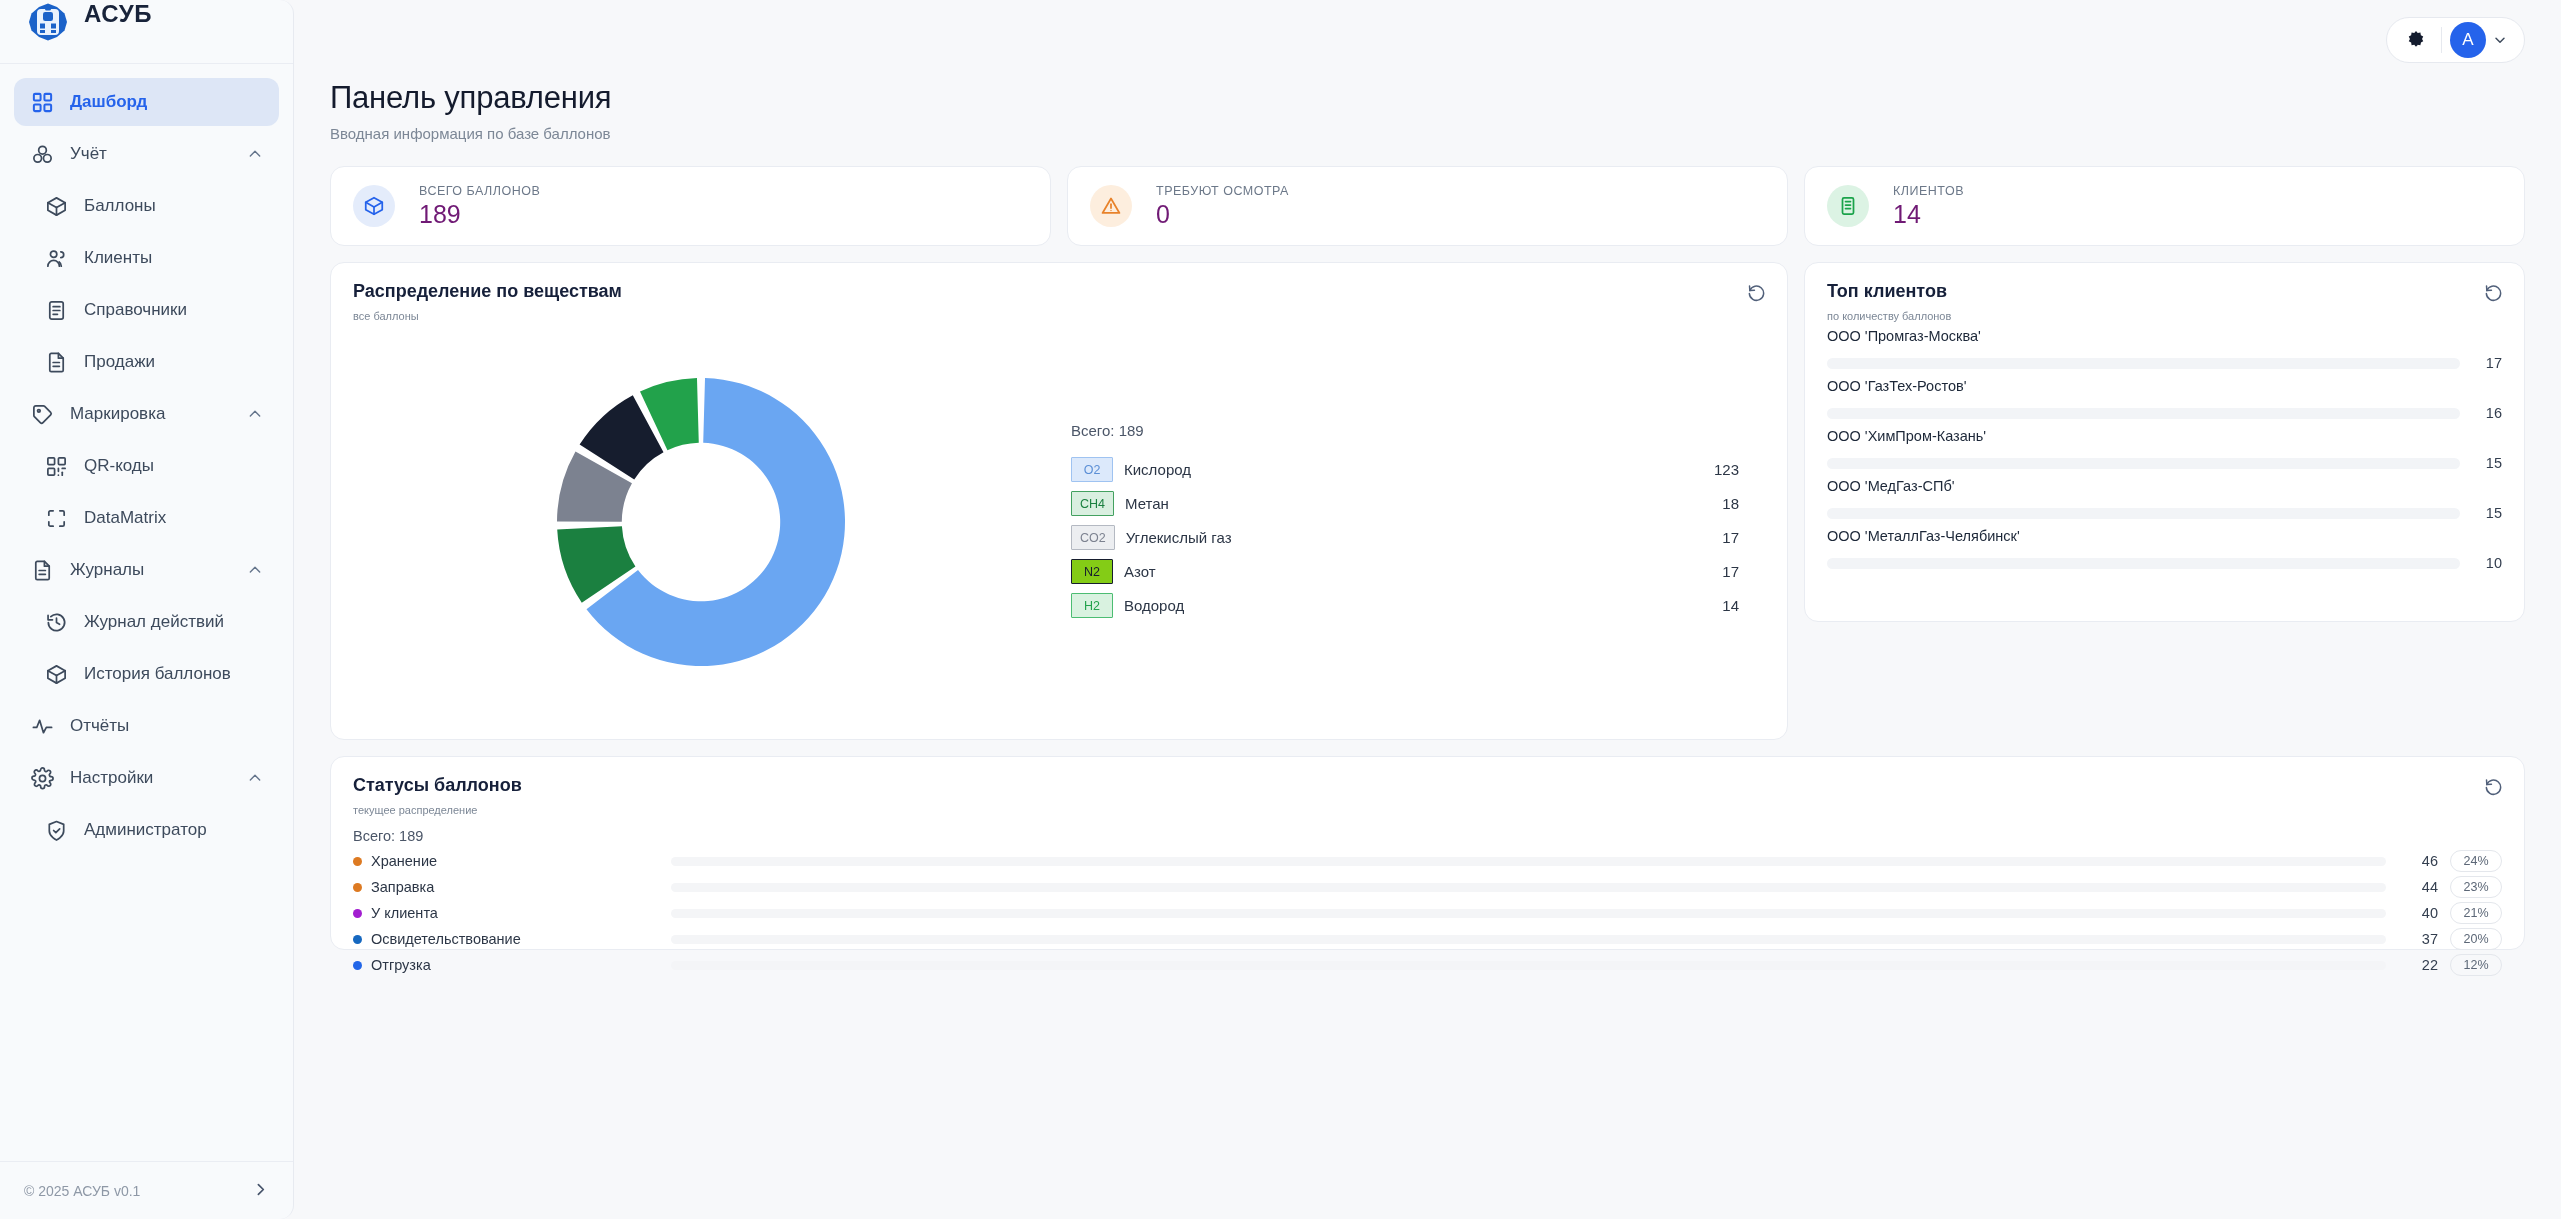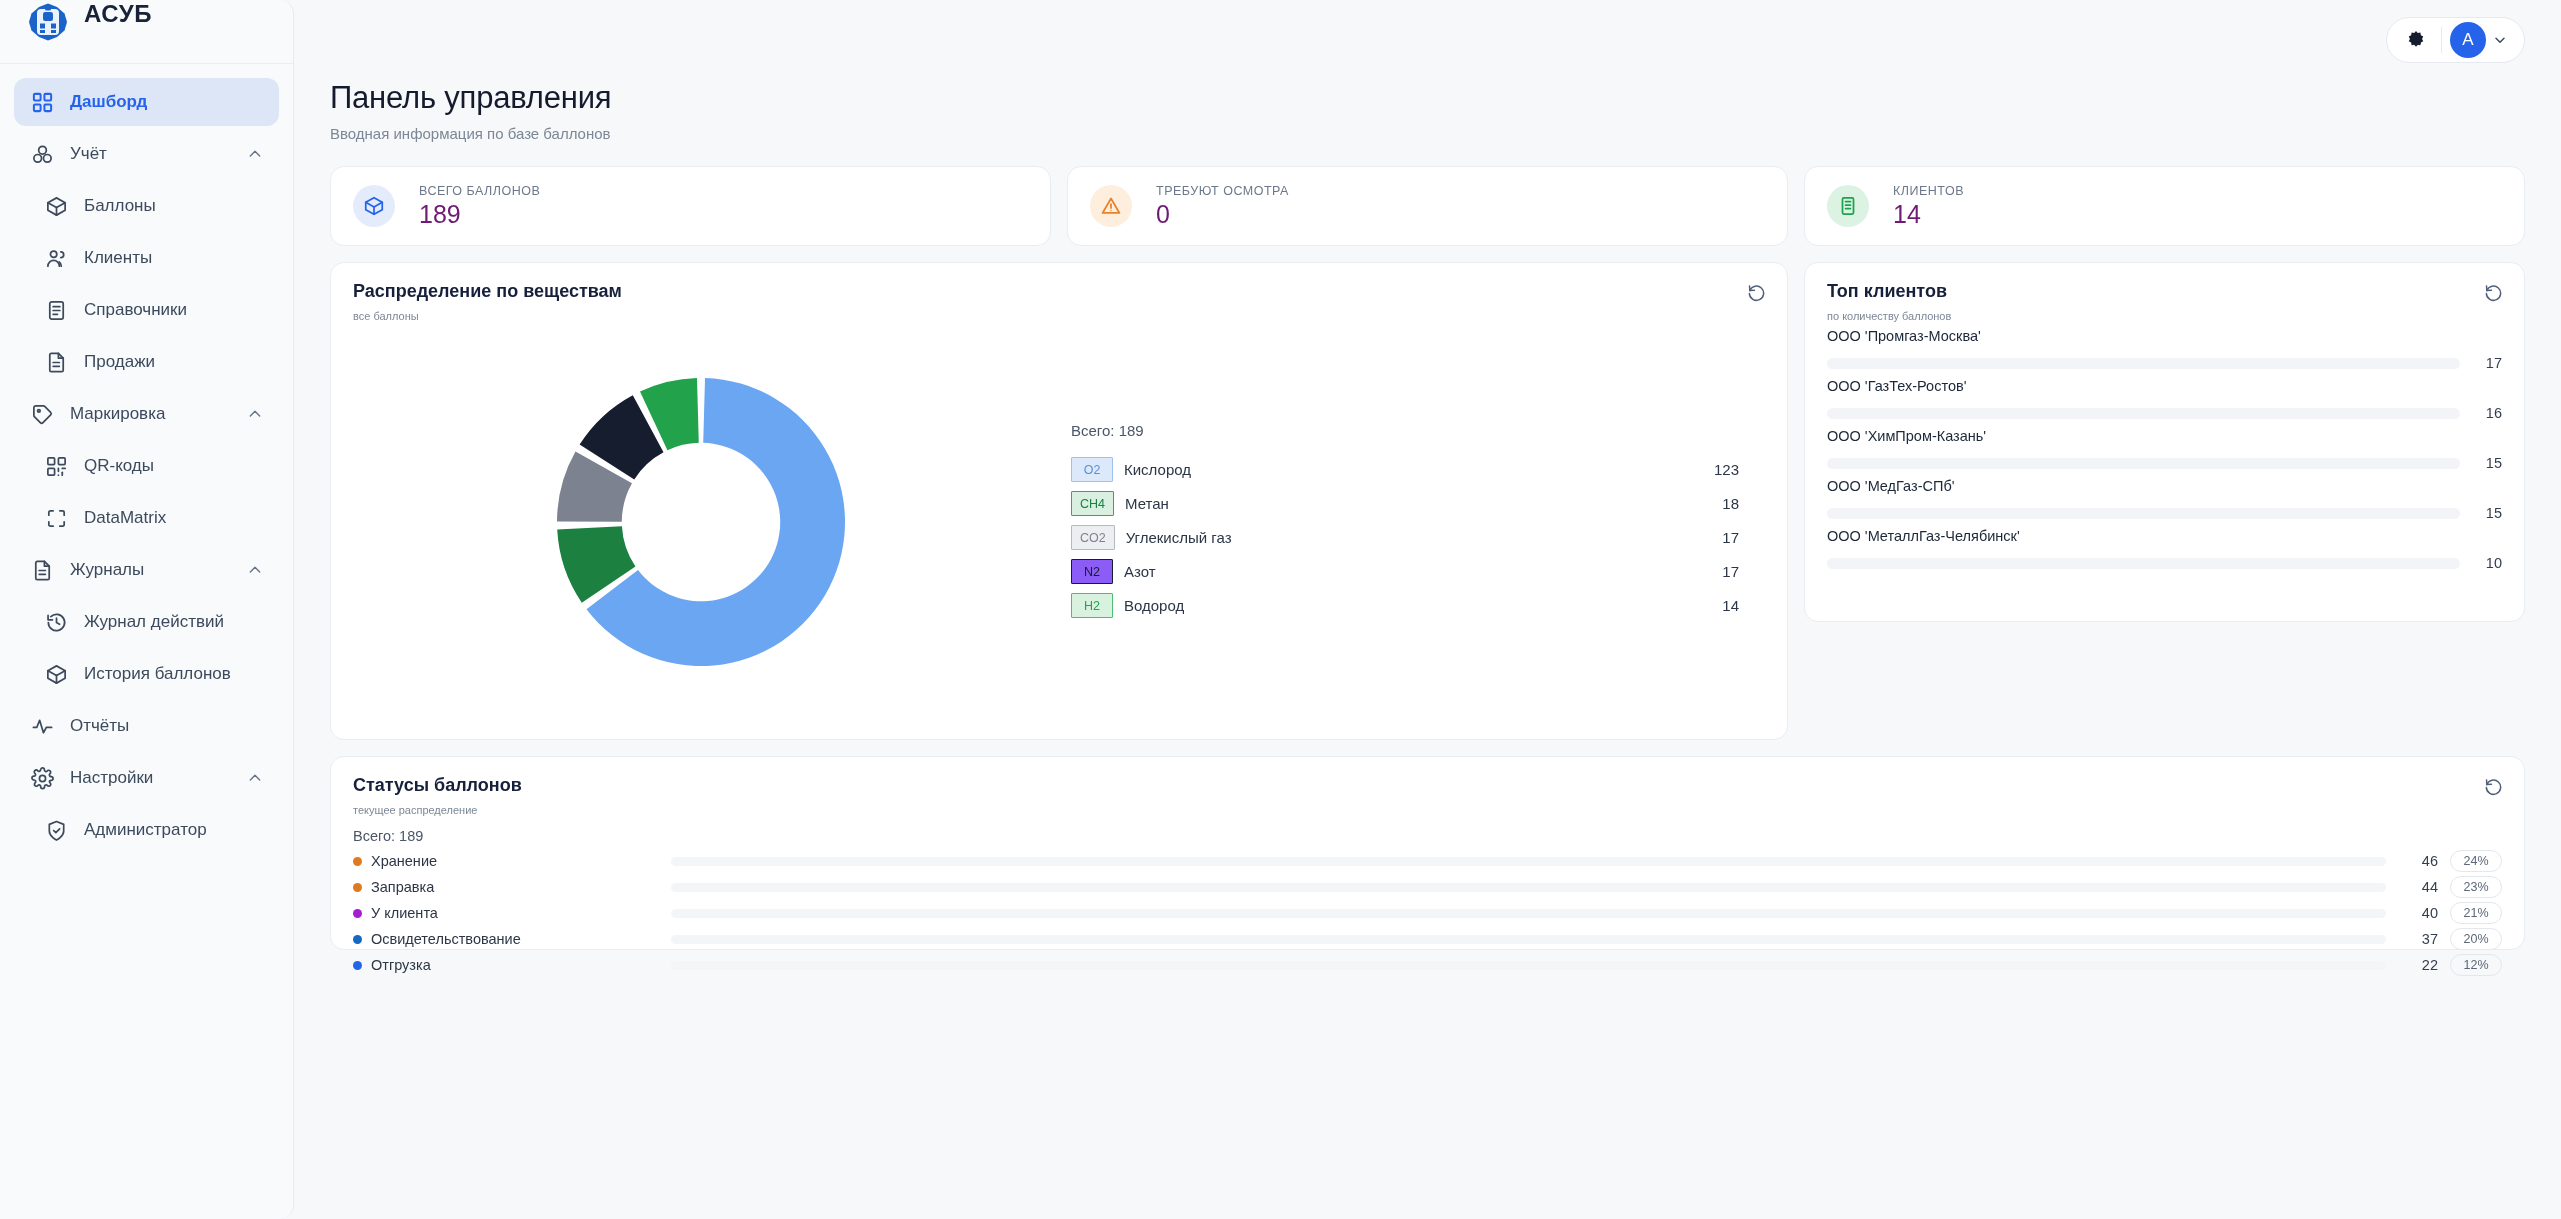--- a/index.html
+++ b/index.html
@@ -336,20 +336,26 @@
             <svg viewBox="0 0 24 24">
               <path d="M12 22 s7.5-3.6 7.5-9.5 V5.6 L12 2.6 4.5 5.6 v6.9 C4.5 18.4 12 22 12 22 Z"></path>
               <polyline points="9,12 11.3,14.3 15.3,10.3"></polyline>
             </svg>
           </span>
         <span class="label">Администратор</span>
       </div>
 
     </nav>
 
+    <div class="sidebar-footer">
+      <span>© 2025 АСУБ v0.1</span>
+      <span class="fchev"><svg viewBox="0 0 24 24">
+            <polyline points="9,5 16,12 9,19"></polyline>
+          </svg></span>
+    </div>
   </aside>
 
   <main class="main">
 
     <div class="topbar">
       <div class="user-pill">
         <span class="theme-btn">
           <svg viewBox="0 0 24 24" width="22" height="22" aria-hidden="true">
             <path d="M12 2.2 l1.9 2.2 2.9-.5 .5 2.9 2.6 1.4 -1.3 2.6 1.3 2.6 -2.6 1.4 -.5 2.9 -2.9-.5 -1.9 2.2 -1.9-2.2 -2.9 .5 -.5-2.9 -2.6-1.4 1.3-2.6 -1.3-2.6 2.6-1.4 .5-2.9 2.9 .5 Z" fill="#141c2e"></path>
             <path d="M12 6.2 a5.8 5.8 0 0 0 0 11.6 5.8 5.8 0 0 1 0-11.6 Z" fill="#ffffff"></path>
@@ -457,21 +463,21 @@
                 <span class="legend-val">18</span>
               </div>
 
               <div class="legend-row">
                 <span class="chip" style="background:#eceef1;border-color:#b4b9c2;color:#7c8290">CO2</span>
                 <span class="legend-name">Углекислый газ</span>
                 <span class="legend-val">17</span>
               </div>
 
               <div class="legend-row">
-                <span class="chip" style="background:#8b5cf6;border-color:#161d2e;color:#161d2e">N2</span>
+                <span class="chip" style="background:#84cc16;border-color:#161d2e;color:#161d2e">N2</span>
                 <span class="legend-name">Азот</span>
                 <span class="legend-val">17</span>
               </div>
 
               <div class="legend-row">
                 <span class="chip" style="background:#d9f2e0;border-color:#4cbd72;color:#22a24b">H2</span>
                 <span class="legend-name">Водород</span>
                 <span class="legend-val">14</span>
               </div>
 

